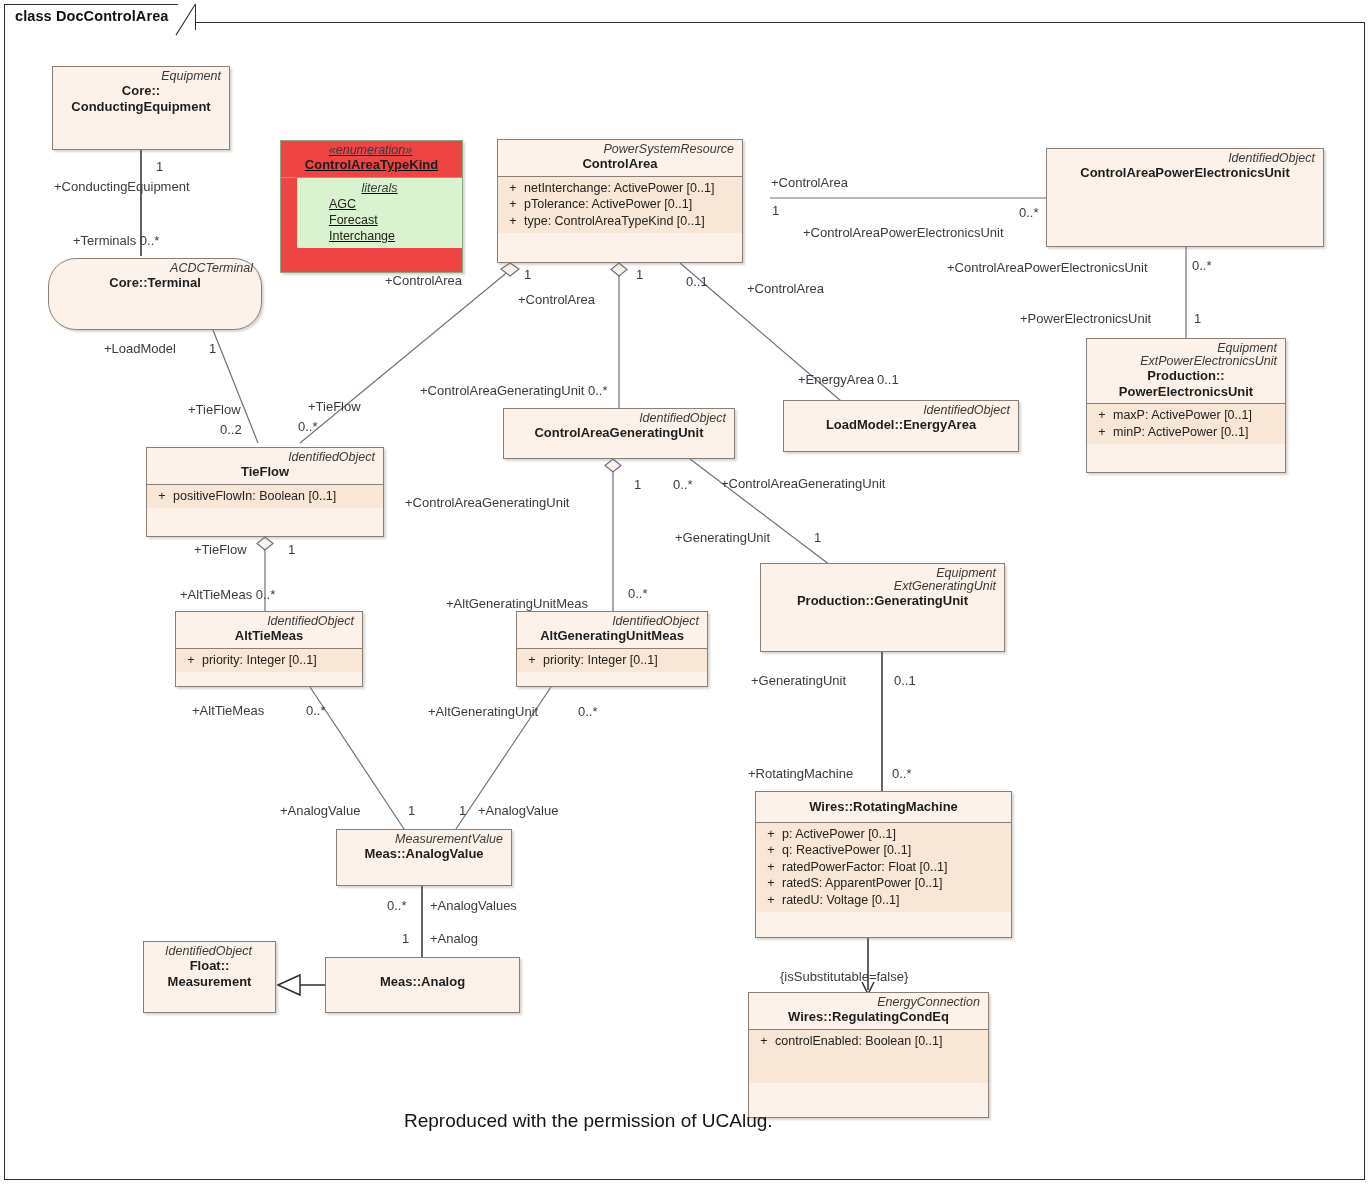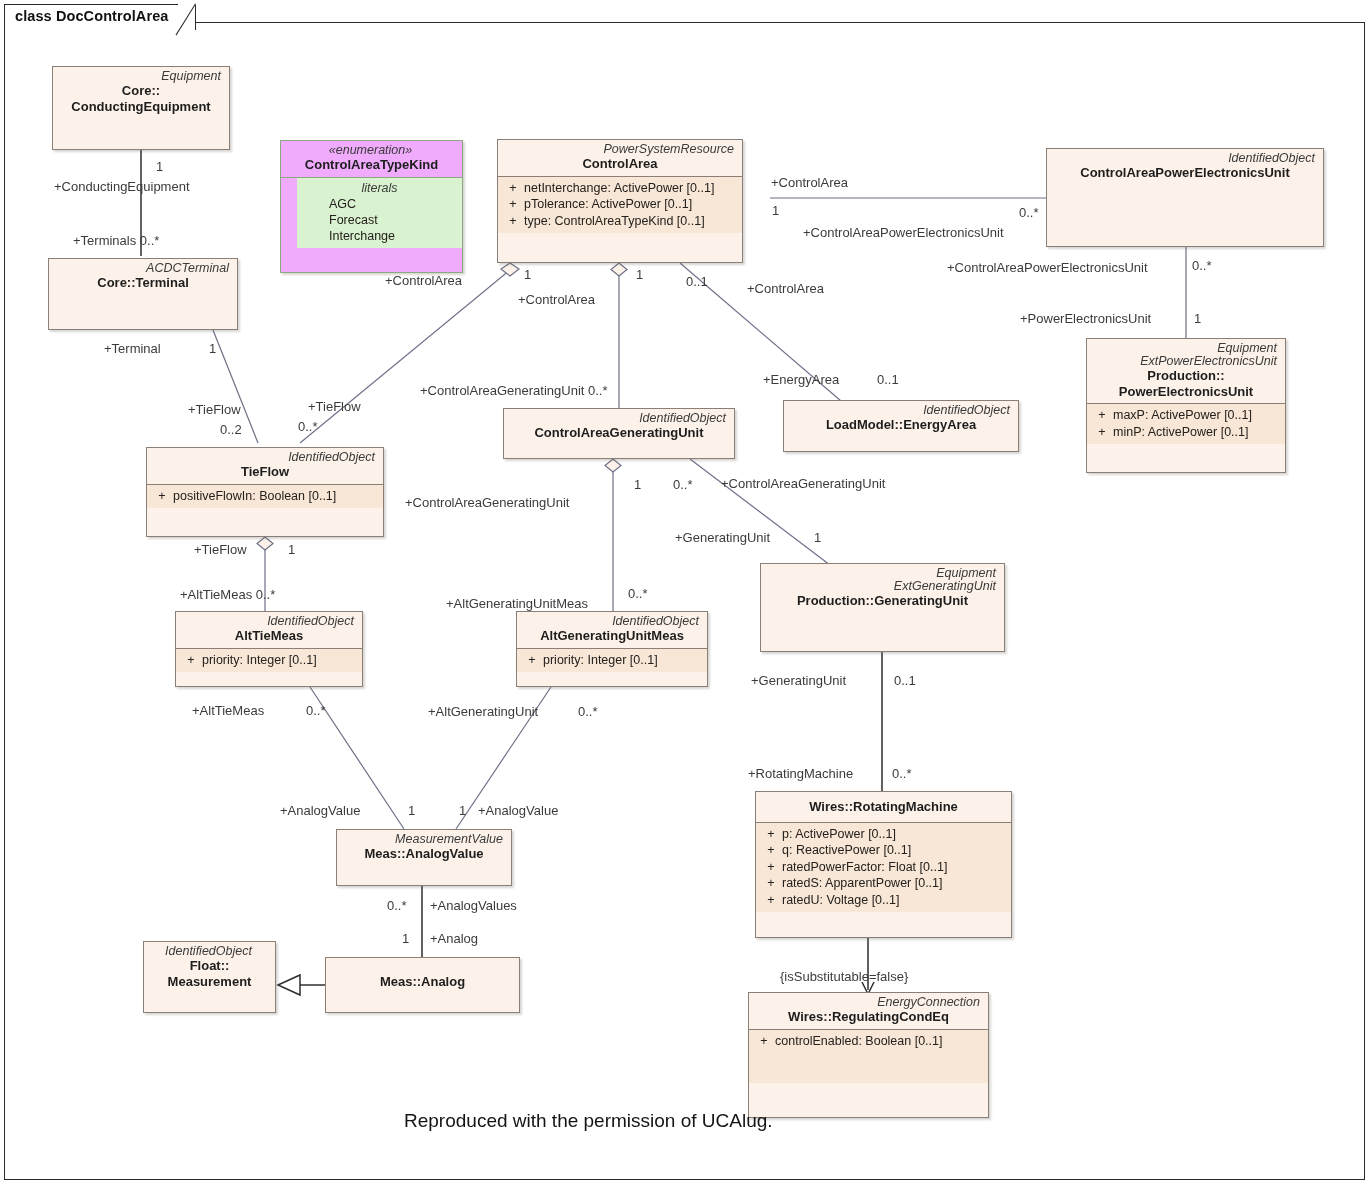--- a/index.html
+++ b/index.html
@@ -12,21 +12,21 @@
              border:1px solid #2b2b2b;border-bottom:none;background:#fff;
              padding:3px 26px 3px 10px;font-size:14.5px;font-weight:bold;color:#111;letter-spacing:.1px;white-space:nowrap;}
   .frame-tab .corner{position:absolute;right:-1px;top:-1px;width:0;height:0;
              border-left:18px solid #fff;border-bottom:27px solid transparent;}
   .frame-tab .corner-line{position:absolute;right:-1px;top:-1px;width:1px;height:37px;background:#2b2b2b;
              transform-origin:top right;transform:rotate(32deg);}
 
   
   .box{position:absolute;box-sizing:border-box;border:1px solid #8a7f76;
        background:#fdf2e9;box-shadow:2px 2px 2px rgba(120,110,100,.28);}
-  .box.enum{background:#f0abfc;border-color:#8aa882;}
+  .box.enum{background:#ef4444;border-color:#8aa882;text-decoration:underline;}
   .hdr{padding:3px 6px 4px 6px;text-align:center;}
   .stereo{font-style:italic;font-size:12.5px;color:#3a3a3a;text-align:right;line-height:1.05;
           padding-right:2px;white-space:nowrap;}
   .stereo.c{text-align:center;}
   .cname{font-weight:bold;font-size:13px;color:#1d1d1d;line-height:1.12;margin-top:1px;white-space:nowrap;}
   .sep{height:1px;background:#8a7f76;}
   .box.enum .sep{background:#8aa882;}
   .attrs{padding:3px 4px 4px 4px;background:#f8e7d6;}
   .box.enum .attrs{background:#d9f2cf;margin-left:16px;}
   .attr{font-size:12.5px;color:#24201d;line-height:1.32;white-space:nowrap;display:flex;}
@@ -102,21 +102,21 @@
   </svg>
 
   <div class="box" style="left:52px;top:66px;width:178px;height:84px;">
     <div class="hdr">
       <div class="stereo">Equipment</div>
       <div class="cname">Core::</div>
       <div class="cname">ConductingEquipment</div>
     </div>
   </div>
 
-  <div class="box" style="left:48px;top:258px;width:190px;height:72px;">
+  <div class="box" style="left:48px;top:258px;width:214px;height:72px;border-radius:28px;">
     <div class="hdr">
       <div class="stereo">ACDCTerminal</div>
       <div class="cname">Core::Terminal</div>
     </div>
   </div>
 
   <div class="box enum" style="left:280px;top:140px;width:183px;height:133px;">
     <div class="hdr">
       <div class="stereo c">«enumeration»</div>
       <div class="cname">ControlAreaTypeKind</div>
@@ -304,21 +304,21 @@
   <div class="box" style="left:325px;top:957px;width:195px;height:56px;">
     <div class="hdr" style="padding-top:16px;">
       <div class="cname">Meas::Analog</div>
     </div>
   </div>
 
   <div class="mult" style="left:156px;top:160px;">1</div>
   <div class="lbl" style="left:54px;top:180px;">+ConductingEquipment</div>
   <div class="lbl" style="left:61px;top:234px;margin-left:12px;">+Terminals 0..*</div>
 
-  <div class="lbl" style="left:104px;top:342px;">+Terminal</div>
+  <div class="lbl" style="left:104px;top:342px;">+LoadModel</div>
   <div class="mult" style="left:209px;top:342px;">1</div>
 
   <div class="lbl" style="left:188px;top:403px;">+TieFlow</div>
   <div class="mult" style="left:220px;top:423px;">0..2</div>
   <div class="lbl" style="left:308px;top:400px;">+TieFlow</div>
   <div class="mult" style="left:298px;top:420px;">0..*</div>
 
   <div class="lbl" style="left:385px;top:274px;">+ControlArea</div>
   <div class="mult" style="left:524px;top:268px;">1</div>
 
@@ -333,21 +333,21 @@
   <div class="lbl" style="left:803px;top:226px;">+ControlAreaPowerElectronicsUnit</div>
   <div class="mult" style="left:1019px;top:206px;">0..*</div>
 
   <div class="lbl" style="left:947px;top:261px;">+ControlAreaPowerElectronicsUnit</div>
   <div class="mult" style="left:1192px;top:259px;">0..*</div>
   <div class="lbl" style="left:1020px;top:312px;">+PowerElectronicsUnit</div>
   <div class="mult" style="left:1194px;top:312px;">1</div>
 
   <div class="lbl" style="left:420px;top:384px;">+ControlAreaGeneratingUnit 0..*</div>
 
-  <div class="lbl" style="left:763px;top:373px;text-align:right;">+EnergyArea</div>
+  <div class="lbl" style="left:798px;top:373px;text-align:right;">+EnergyArea</div>
   <div class="mult" style="left:877px;top:373px;">0..1</div>
 
   <div class="lbl" style="left:405px;top:496px;">+ControlAreaGeneratingUnit</div>
   <div class="mult" style="left:634px;top:478px;">1</div>
   <div class="mult" style="left:673px;top:478px;">0..*</div>
   <div class="lbl" style="left:721px;top:477px;">+ControlAreaGeneratingUnit</div>
 
   <div class="lbl" style="left:675px;top:531px;">+GeneratingUnit</div>
   <div class="mult" style="left:814px;top:531px;">1</div>
 

